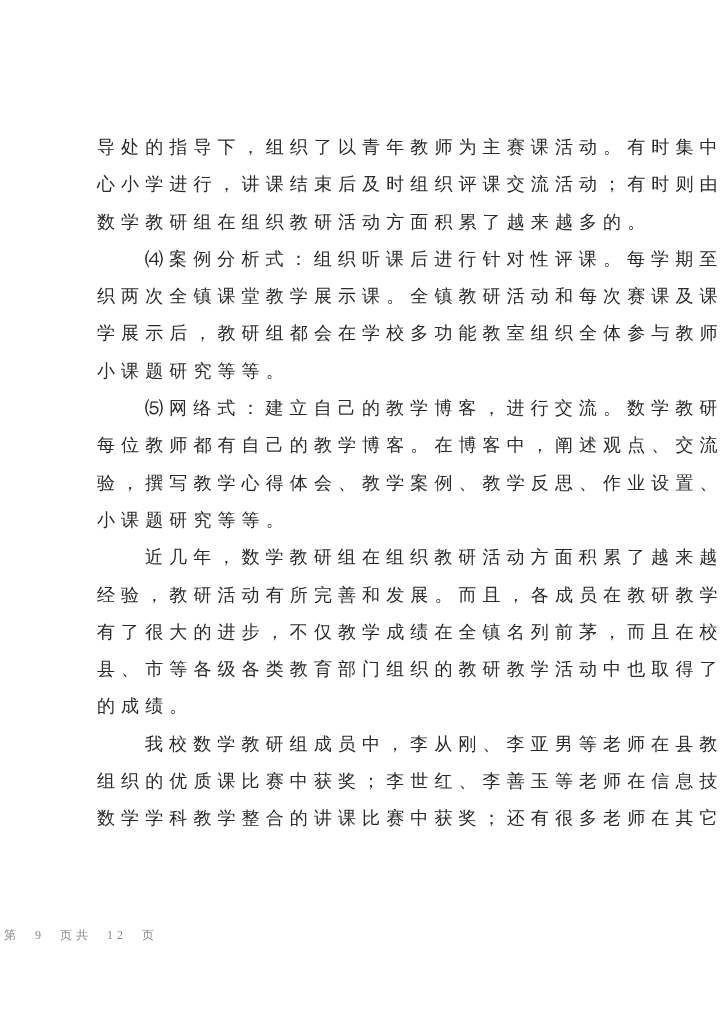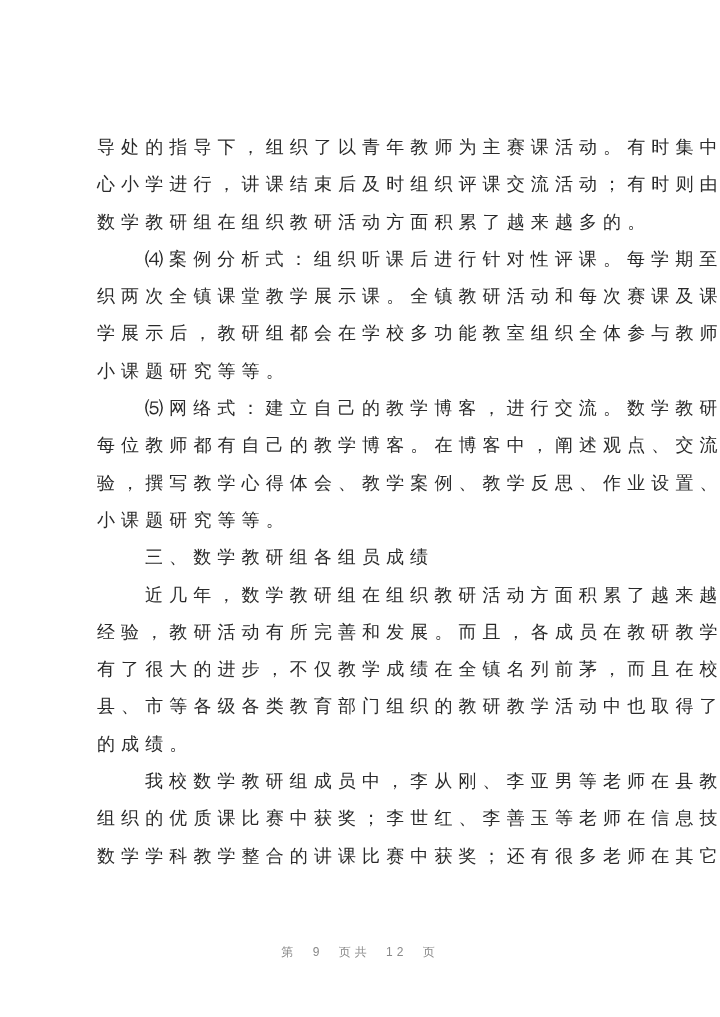--- a/index.html
+++ b/index.html
@@ -12,43 +12,42 @@
       position: absolute; left: 97px; top: 128px; width: 540px;
       font-family: "DejaVu Serif", "Liberation Serif", serif;
       font-size: 18px; color: #2a2a2a;
     }
     .line {
       height: 37.3px; line-height: 37.3px; white-space: nowrap;
       letter-spacing: 6.1px;
     }
     .indent { padding-left: 48px; }
     .footer {
-      position: absolute; top: 927px; left: 0; width: 720px; text-align: center;
-      font-family: Liberation Sans, sans-serif;
-      font-size: 12px; color: #888888; letter-spacing: 4px; margin-top: 17px;
+      position: absolute; top: 927px; left: 0; width: 720px; text-align: left;
+      font-family: Liberation Serif, serif;
+      font-size: 12px; color: #888888; letter-spacing: 4px;
     }
     .footer span { margin: 0 4px; }
   </style>
 </head>
 <body>
 
 <div class="page">
   <div class="content">
     <div class="line">导处的指导下，组织了以青年教师为主赛课活动。有时集中于中</div>
     <div class="line">心小学进行，讲课结束后及时组织评课交流活动；有时则由教导</div>
     <div class="line">数学教研组在组织教研活动方面积累了越来越多的。</div>
     <div class="line indent">⑷案例分析式：组织听课后进行针对性评课。每学期至少组</div>
     <div class="line">织两次全镇课堂教学展示课。全镇教研活动和每次赛课及课堂教</div>
     <div class="line">学展示后，教研组都会在学校多功能教室组织全体参与教师进行</div>
     <div class="line">小课题研究等等。</div>
     <div class="line indent">⑸网络式：建立自己的教学博客，进行交流。数学教研组的</div>
     <div class="line">每位教师都有自己的教学博客。在博客中，阐述观点、交流经</div>
     <div class="line">验，撰写教学心得体会、教学案例、教学反思、作业设置、数学</div>
     <div class="line">小课题研究等等。</div>
-    <div class="line indent">三、数学教研组各组员成绩</div>
     <div class="line indent">近几年，数学教研组在组织教研活动方面积累了越来越多的</div>
     <div class="line">经验，教研活动有所完善和发展。而且，各成员在教研教学上也</div>
     <div class="line">有了很大的进步，不仅教学成绩在全镇名列前茅，而且在校、</div>
     <div class="line">县、市等各级各类教育部门组织的教研教学活动中也取得了优异</div>
     <div class="line">的成绩。</div>
     <div class="line indent">我校数学教研组成员中，李从刚、李亚男等老师在县教研室</div>
     <div class="line">组织的优质课比赛中获奖；李世红、李善玉等老师在信息技术与</div>
     <div class="line">数学学科教学整合的讲课比赛中获奖；还有很多老师在其它数学</div>
   </div>
 

